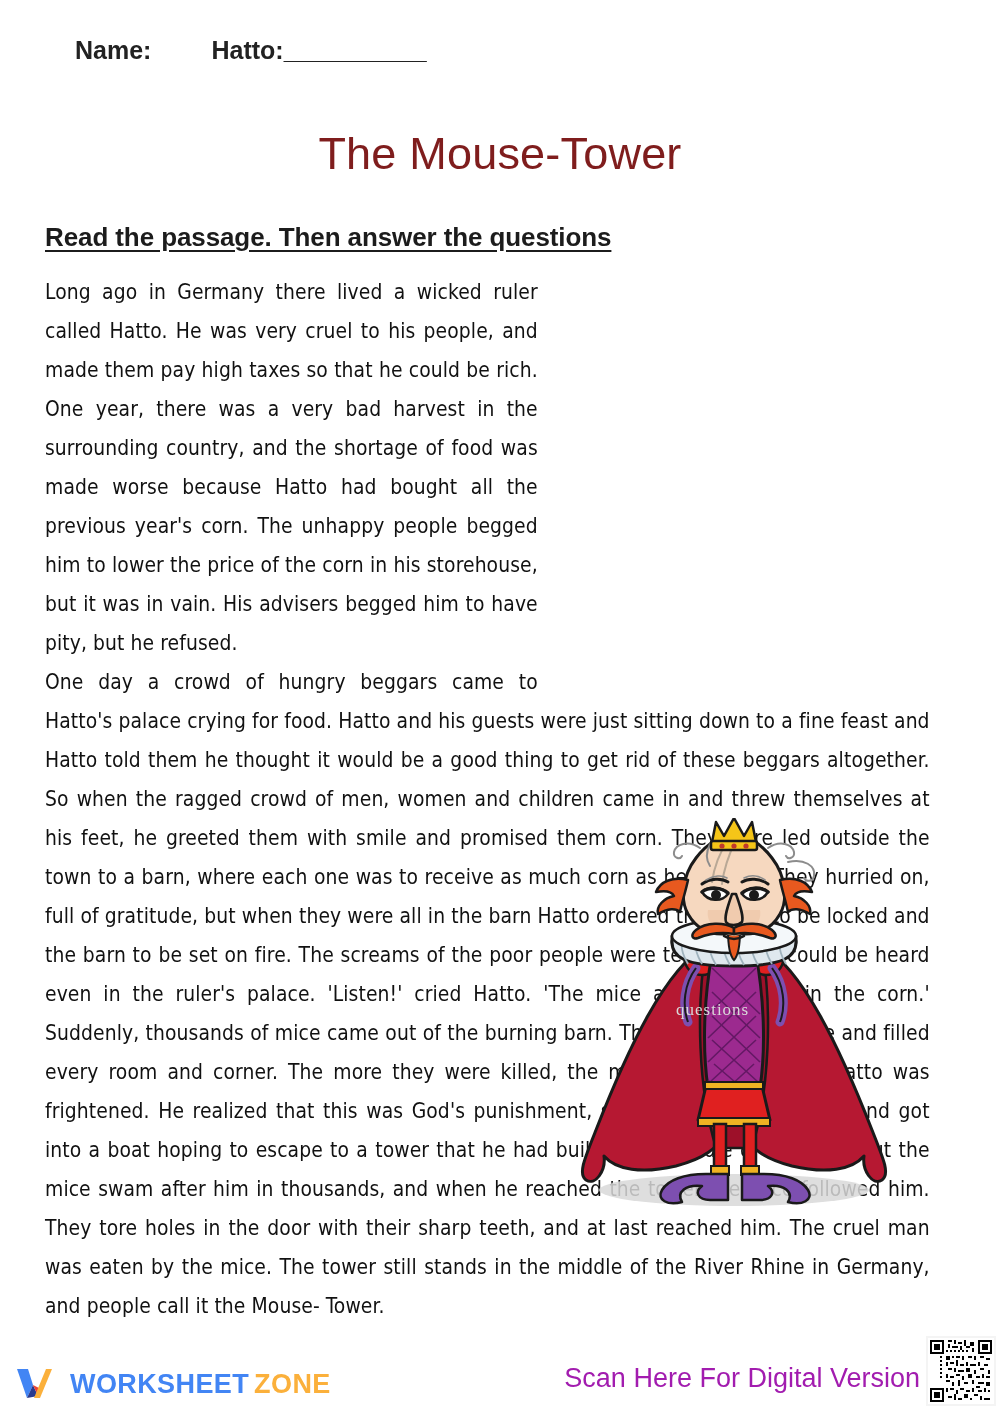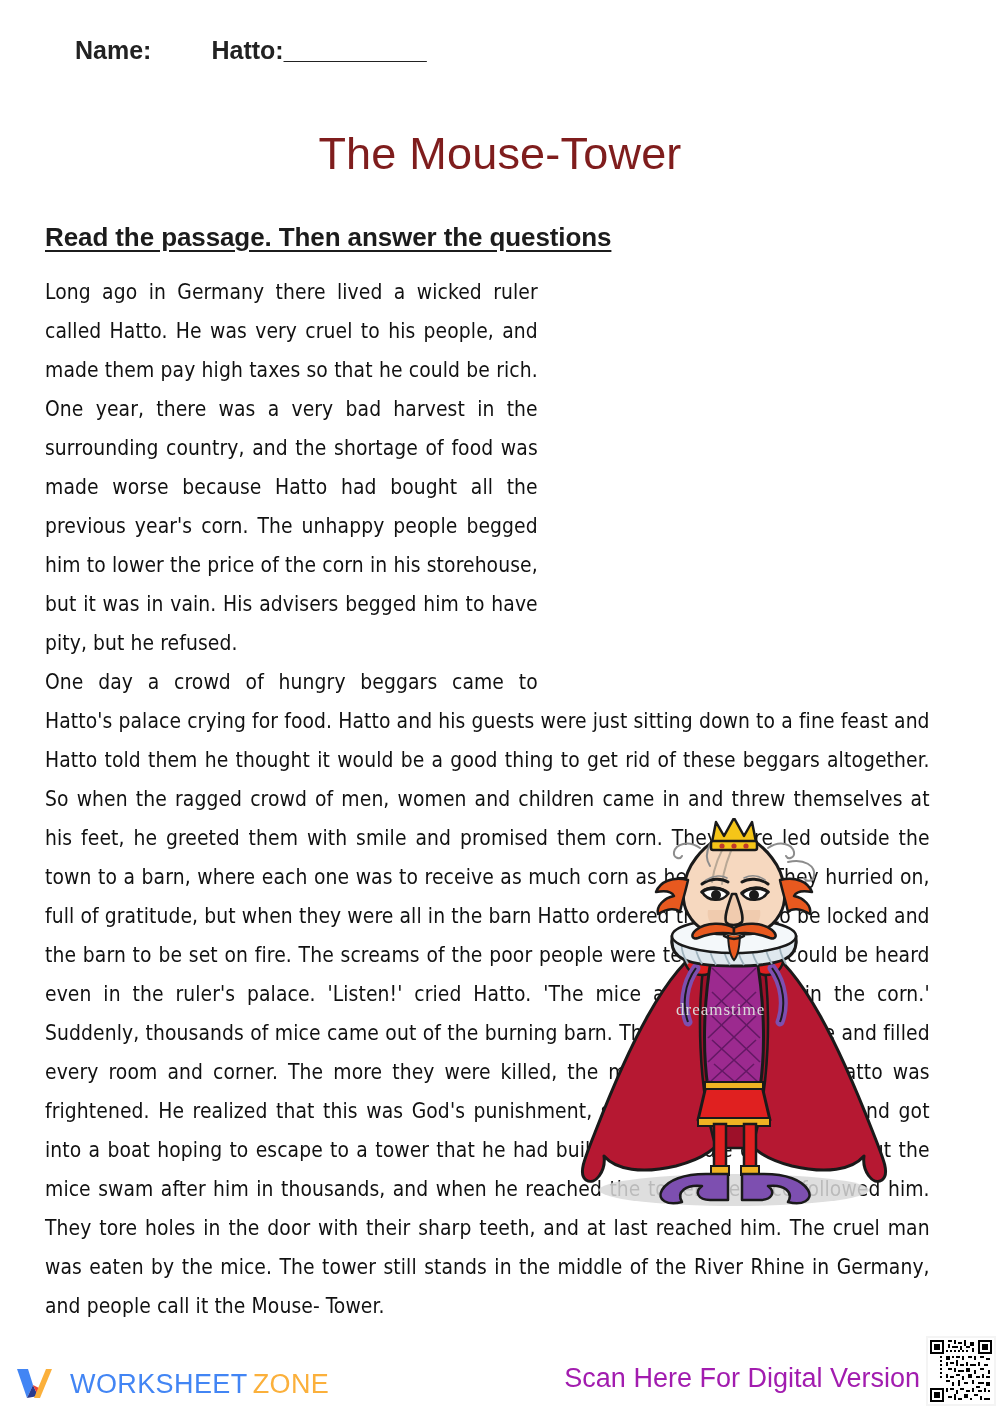--- a/index.html
+++ b/index.html
@@ -137,21 +137,21 @@
     height: 44px;
   }
   .logo-mark {
     width: 46px;
     height: 38px;
     margin-right: 10px;
     flex: none;
   }
   .logo-text {
     font-size: 27px;
-    font-weight: 400;
+    font-weight: 700;
     letter-spacing: 0.4px;
     white-space: nowrap;
   }
   .logo-worksheet { color: #4285f4; }
   .logo-zone { color: #fbb03b; margin-left: 5px; }
 
   .scan-caption {
     position: absolute;
     right: 80px;
     bottom: 20px;
@@ -284,21 +284,21 @@
       <path d="M186 75 C192 69 206 69 212 74" fill="none" stroke="#1a1a1a" stroke-width="3.5" stroke-linecap="round"></path>
 
       <path d="M176 76 C172 88 168 98 170 104 C173 108 182 108 186 104 C188 98 184 88 180 76 Z" fill="#f0cbae" stroke="#1a1a1a" stroke-width="2.5" stroke-linejoin="round"></path>
 
       <path d="M178 110 C168 104 150 104 140 112 C134 117 136 122 142 120 C152 116 166 114 178 116 Z" fill="#e8591f" stroke="#1a1a1a" stroke-width="2.5" stroke-linejoin="round"></path>
       <path d="M178 110 C188 104 206 104 216 112 C222 117 220 122 214 120 C204 116 190 114 178 116 Z" fill="#e8591f" stroke="#1a1a1a" stroke-width="2.5" stroke-linejoin="round"></path>
 
       <path d="M168 118 C174 122 182 122 188 118" fill="none" stroke="#1a1a1a" stroke-width="2.5" stroke-linecap="round"></path>
     </svg>
   </div>
-  <div class="art-watermark">dreamstime</div>
+  <div class="art-watermark">questions</div>
 
   <div class="footer-logo">
     <span class="logo-mark">
       <svg viewBox="0 0 46 38" xmlns="http://www.w3.org/2000/svg">
         <path d="M3 4 L13 33 L19 20 L14 4 Z" fill="#4285f4"></path>
         <path d="M13 33 L19 20 L24 31 Z" fill="#2a3b8f"></path>
         <path d="M19 20 L24 31 L27 24 Z" fill="#ea4335"></path>
         <path d="M38 4 L26 33 L20 33 L32 4 Z" fill="#fbb03b"></path>
       </svg>
     </span>

